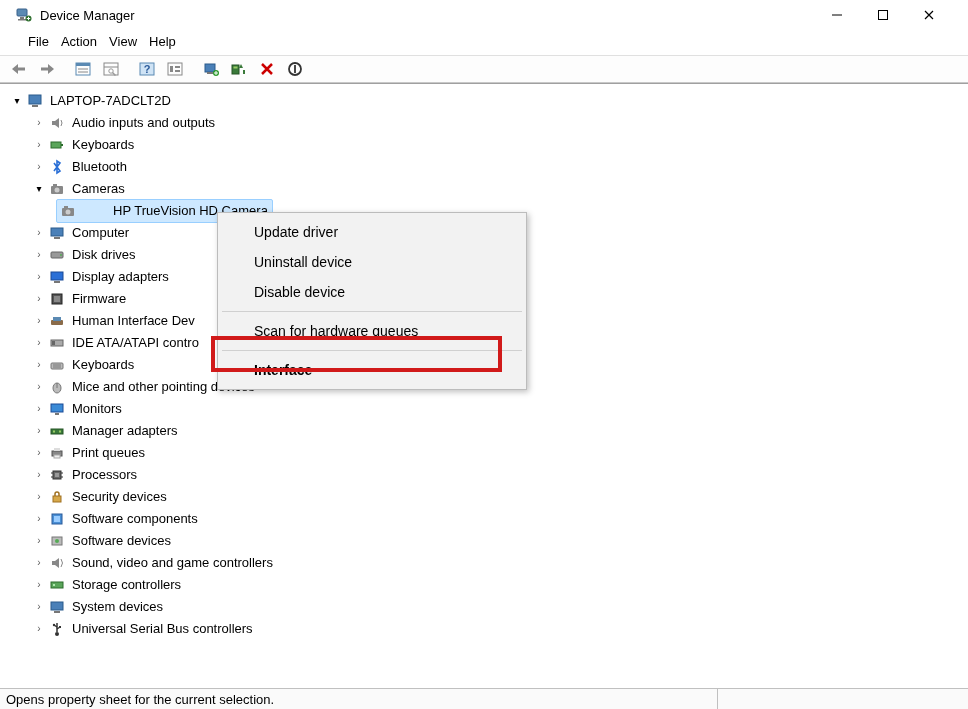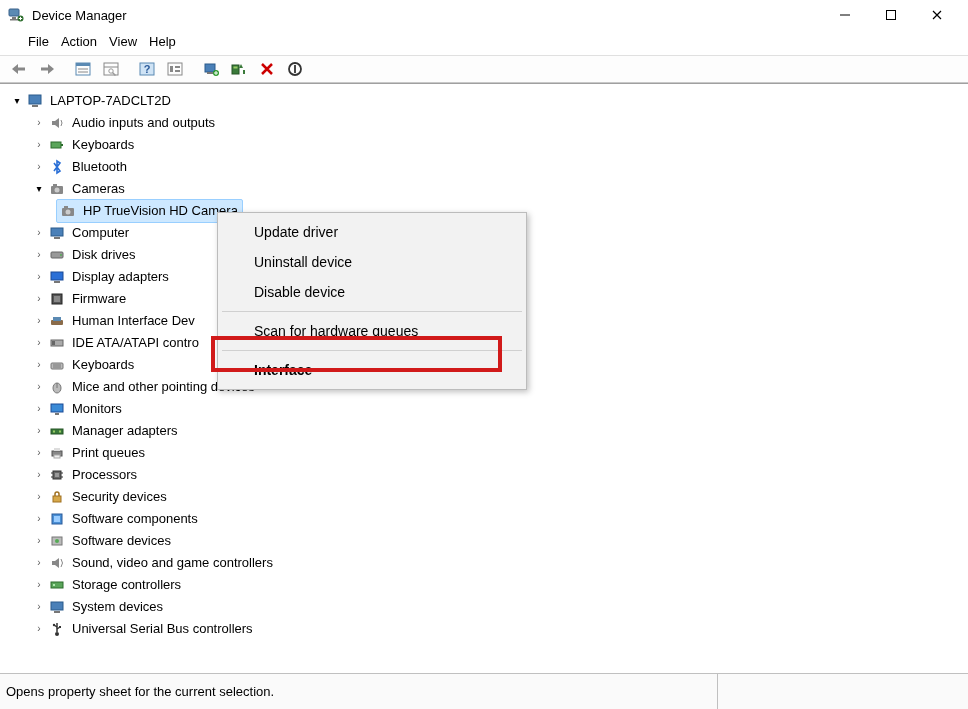--- a/index.html
+++ b/index.html
@@ -11,21 +11,21 @@
     color: #000;
     width: 968px;
     height: 709px;
     overflow: hidden;
     position: relative;
   }
   .titlebar {
     display: flex;
     align-items: center;
     height: 30px;
-    padding: 0 8px;
+    padding: 0 16px;
     justify-content: flex-end;
   }
   .titlebar .app-icon {
     width: 16px; height: 16px; margin-right: 8px;
     display:flex;align-items:center;justify-content:center;
   }
   .titlebar .title { flex: 0 0 auto; }
   .titlebar .spacer { flex: 1; }
   .win-controls { display:flex; gap: 0; }
   .win-btn {
@@ -82,20 +82,21 @@
   }
   .ind0 { padding-left: 4px; }
   .ind1 { padding-left: 26px; }
   .ind2 { padding-left: 52px; }
   .selected {
     background: #cde8ff;
     border: 1px solid #99cfff;
     border-radius: 2px;
     padding: 0 4px 0 2px;
     margin-left: -2px;
+    gap: 30px;
   }
   .context-menu {
     position: absolute;
     left: 217px;
     top: 128px;
     width: 310px;
     background: #f2f2f2;
     border: 1px solid #bcbcbc;
     box-shadow: 2px 2px 6px rgba(0,0,0,.25);
     padding: 4px 2px;
@@ -117,21 +118,21 @@
     top: 252px;
     width: 291px;
     height: 36px;
     border: 4px solid #d11a1a;
     z-index: 20;
     pointer-events: none;
   }
   .statusbar {
     position: absolute;
     left:0; right:0; bottom:0;
-    height: 36px;
+    height: 21px;
     border-top: 1px solid #c0c0c0;
     display:flex; align-items:center;
     padding: 0 6px;
     background: #fafafa;
     font-size: 13px;
   }
   .statusbar .status-sep {
     position:absolute; right: 250px; top:0; bottom:0;
     border-left: 1px solid #c0c0c0;
   }

